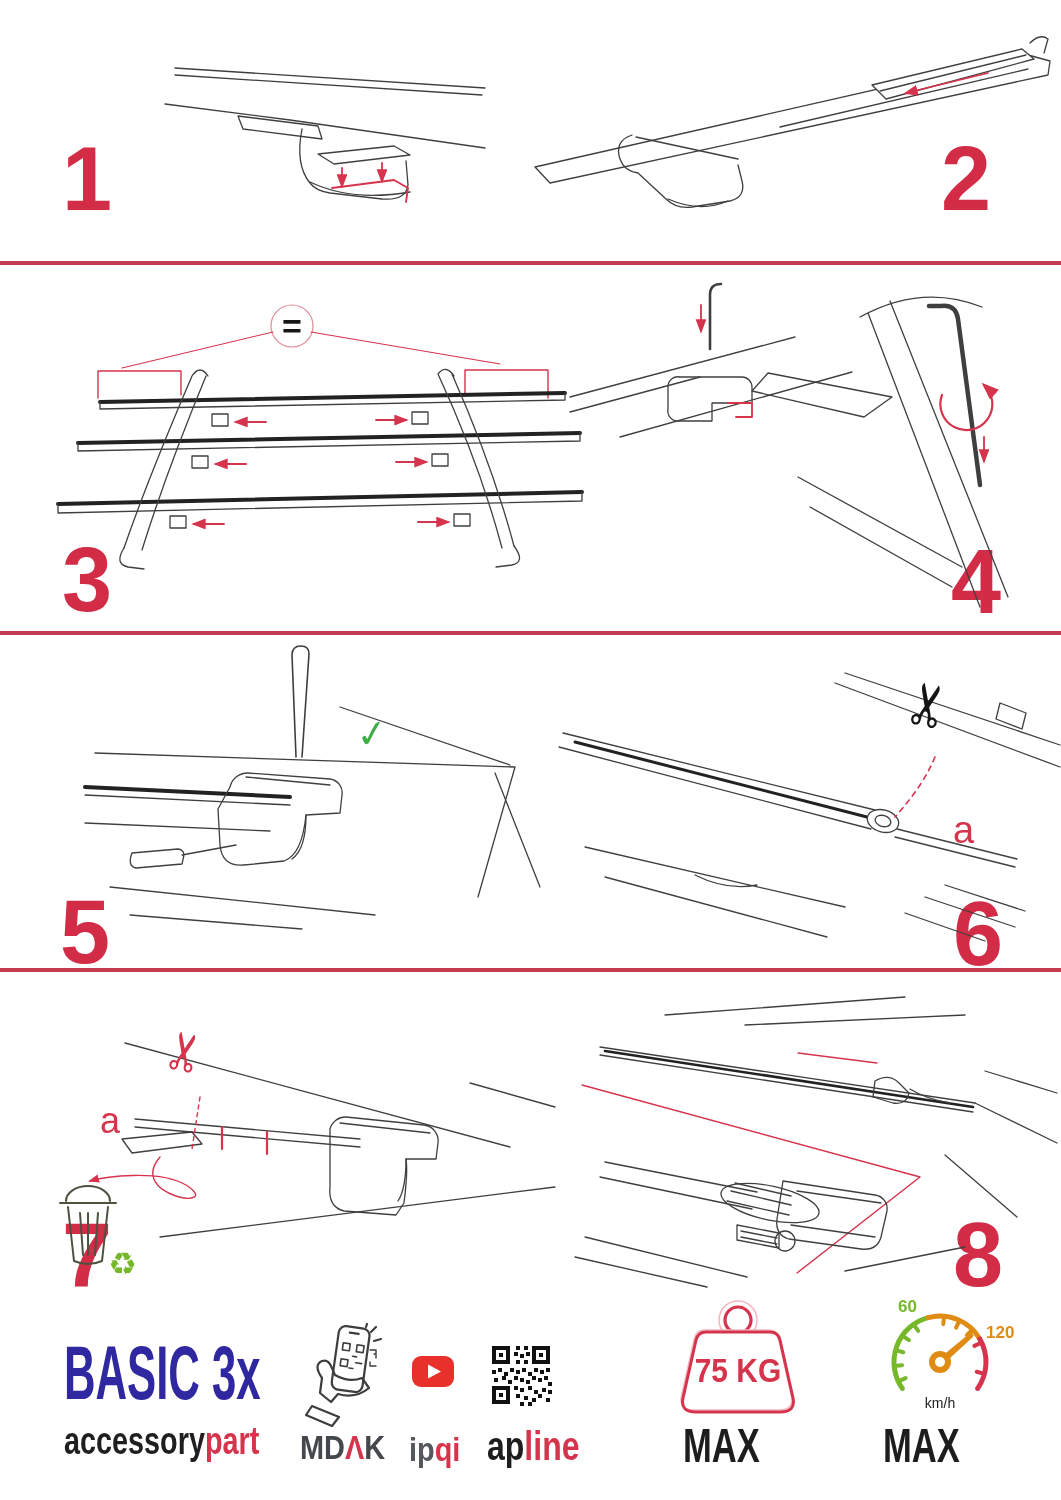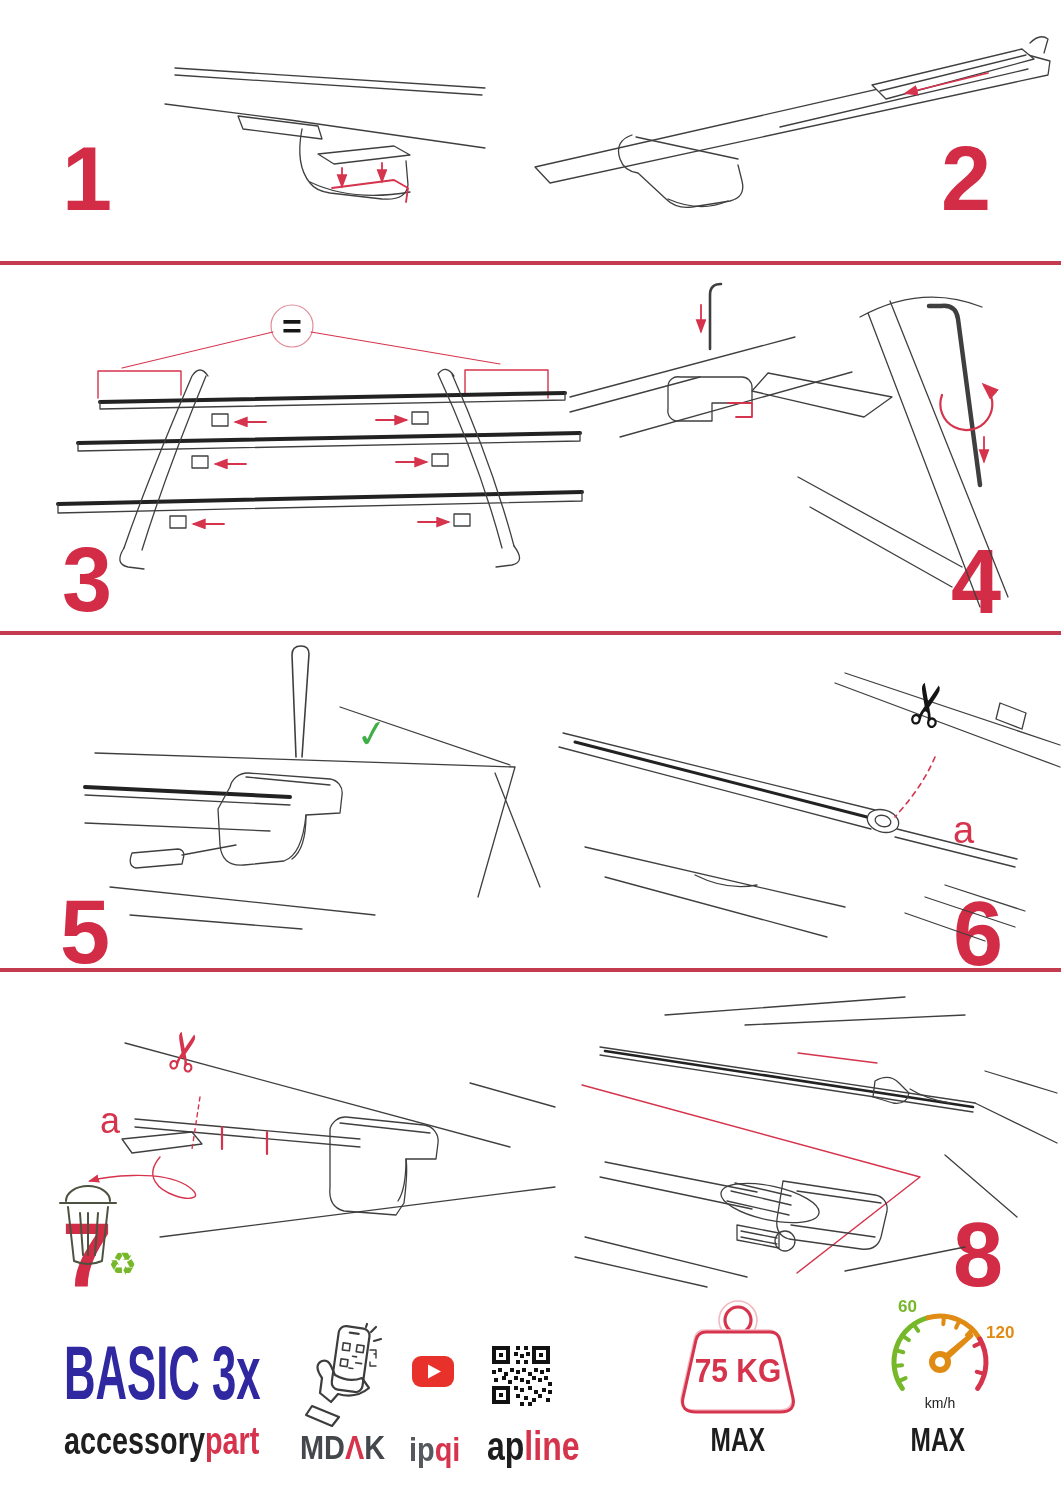--- a/index.html
+++ b/index.html
@@ -16,21 +16,21 @@
   .red{stroke:#d6334c;fill:none;stroke-width:1.8;stroke-linecap:round;stroke-linejoin:round;}
   .redthin{stroke:#e08a98;fill:none;stroke-width:1.2;}
   .glyph{font-family:"DejaVu Sans",sans-serif;}
   .brand-basic{position:absolute;left:64px;top:1336px;color:#2f28a0;font-weight:bold;font-size:56px;
                line-height:1;transform:scale(0.78,1.35);transform-origin:left top;white-space:nowrap;}
   .brand-word{position:absolute;left:64px;top:1422px;font-weight:bold;font-size:40px;line-height:1;
               transform:scale(0.72,0.95);transform-origin:left top;white-space:nowrap;color:#1f1f1f;}
   .partner{position:absolute;font-weight:bold;line-height:1;white-space:nowrap;color:#44474c;
            transform:scaleX(0.85);transform-origin:left top;}
   .cond{display:inline-block;transform:scaleX(0.72);transform-origin:center top;}
-  .max-label{position:absolute;color:#1d1d1d;font-weight:bold;font-size:34px;line-height:1;text-align:center;}
+  .max-label{position:absolute;color:#1d1d1d;font-weight:bold;font-size:48px;line-height:1;text-align:left;}
 </style>
 </head>
 <body>
 
 <div class="page">
 
   <span class="step-num" style="left:62px;top:134px;">1</span>
 
   <svg class="abs" style="left:150px;top:30px;" width="340" height="210" viewBox="0 0 340 210">
     <defs>

